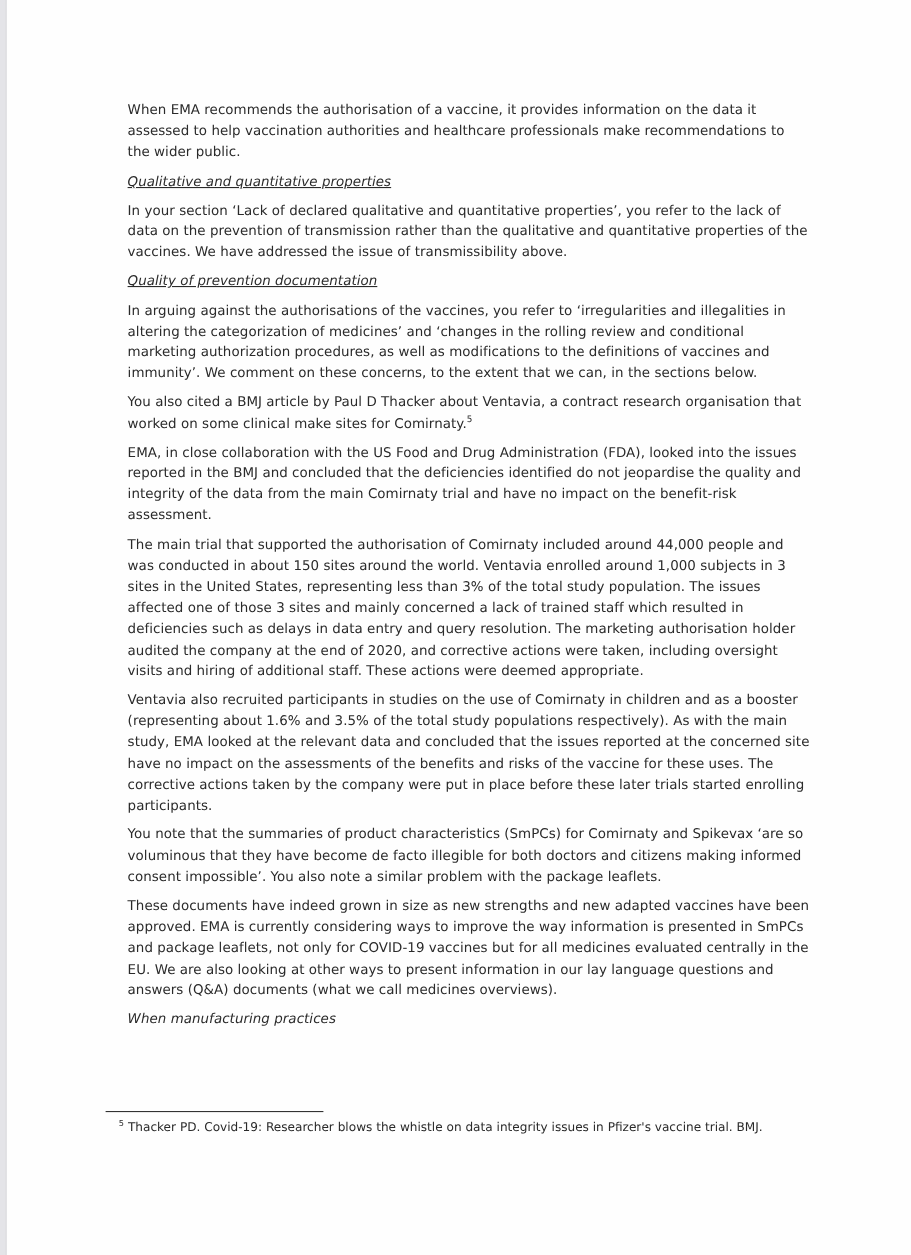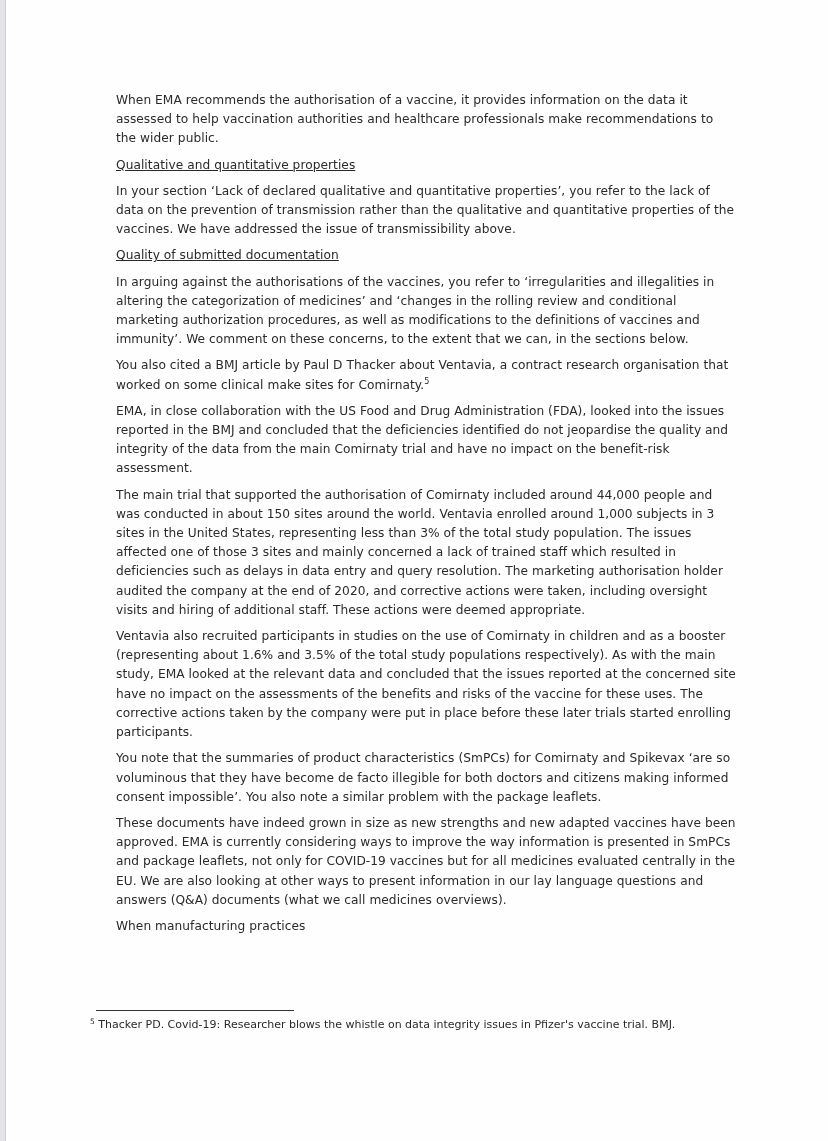--- a/index.html
+++ b/index.html
@@ -16,42 +16,42 @@
     padding-left: 30px;
   }
   .content {
     position: absolute; left: 110px; top: 91px; width: 620px;
     color: #2a2a2a;
     font-size: 12.2px;
     line-height: 19.2px;
     letter-spacing: 0.05px;
   }
   .content p { margin: 0 0 7px 0; }
-  .heading { margin: 0 0 7px 0; }
+  .heading { margin: 0 0 7px 0; font-style: italic; }
   .heading.u { text-decoration: underline; }
   sup { font-size: 8px; vertical-align: 5px; line-height: 0; }
   .fn-rule {
     position: absolute; left: 90px; top: 1010px; width: 198px; height: 0;
     border-top: 1px solid #333;
   }
   .footnote {
-    position: absolute; left: 84px; top: 1016px; width: 640px;
+    position: absolute; left: 102px; top: 1016px; width: 640px;
     color: #2a2a2a; font-size: 11px; line-height: 18px;
   }
   .footnote sup { font-size: 7.5px; vertical-align: 4px; }
 </style>
 </head>
 <body>
 
 <div class="page">
   <div class="content">
     <p>When EMA recommends the authorisation of a vaccine, it provides information on the data it assessed to help vaccination authorities and healthcare professionals make recommendations to the wider public.</p>
     <p class="heading u">Qualitative and quantitative properties</p>
     <p>In your section ‘Lack of declared qualitative and quantitative properties’, you refer to the lack of data on the prevention of transmission rather than the qualitative and quantitative properties of the vaccines. We have addressed the issue of transmissibility above.</p>
-    <p class="heading u">Quality of submitted documentation</p>
+    <p class="heading u">Quality of prevention documentation</p>
     <p>In arguing against the authorisations of the vaccines, you refer to ‘irregularities and illegalities in altering the categorization of medicines’ and ‘changes in the rolling review and conditional marketing authorization procedures, as well as modifications to the definitions of vaccines and immunity’. We comment on these concerns, to the extent that we can, in the sections below.</p>
     <p><span>You also cited a BMJ article by Paul D Thacker about Ventavia, a contract research organisation that worked on some clinical make sites for Comirnaty.</span><sup>5</sup></p>
     <p>EMA, in close collaboration with the US Food and Drug Administration (FDA), looked into the issues reported in the BMJ and concluded that the deficiencies identified do not jeopardise the quality and integrity of the data from the main Comirnaty trial and have no impact on the benefit-risk assessment.</p>
     <p>The main trial that supported the authorisation of Comirnaty included around 44,000 people and was conducted in about 150 sites around the world. Ventavia enrolled around 1,000 subjects in 3 sites in the United States, representing less than 3% of the total study population. The issues affected one of those 3 sites and mainly concerned a lack of trained staff which resulted in deficiencies such as delays in data entry and query resolution. The marketing authorisation holder audited the company at the end of 2020, and corrective actions were taken, including oversight visits and hiring of additional staff. These actions were deemed appropriate.</p>
     <p>Ventavia also recruited participants in studies on the use of Comirnaty in children and as a booster (representing about 1.6% and 3.5% of the total study populations respectively). As with the main study, EMA looked at the relevant data and concluded that the issues reported at the concerned site have no impact on the assessments of the benefits and risks of the vaccine for these uses. The corrective actions taken by the company were put in place before these later trials started enrolling participants.</p>
     <p>You note that the summaries of product characteristics (SmPCs) for Comirnaty and Spikevax ‘are so voluminous that they have become de facto illegible for both doctors and citizens making informed consent impossible’. You also note a similar problem with the package leaflets.</p>
     <p>These documents have indeed grown in size as new strengths and new adapted vaccines have been approved. EMA is currently considering ways to improve the way information is presented in SmPCs and package leaflets, not only for COVID-19 vaccines but for all medicines evaluated centrally in the EU. We are also looking at other ways to present information in our lay language questions and answers (Q&amp;A) documents (what we call medicines overviews).</p>
     <p class="heading">When manufacturing practices</p>
   </div>
 

